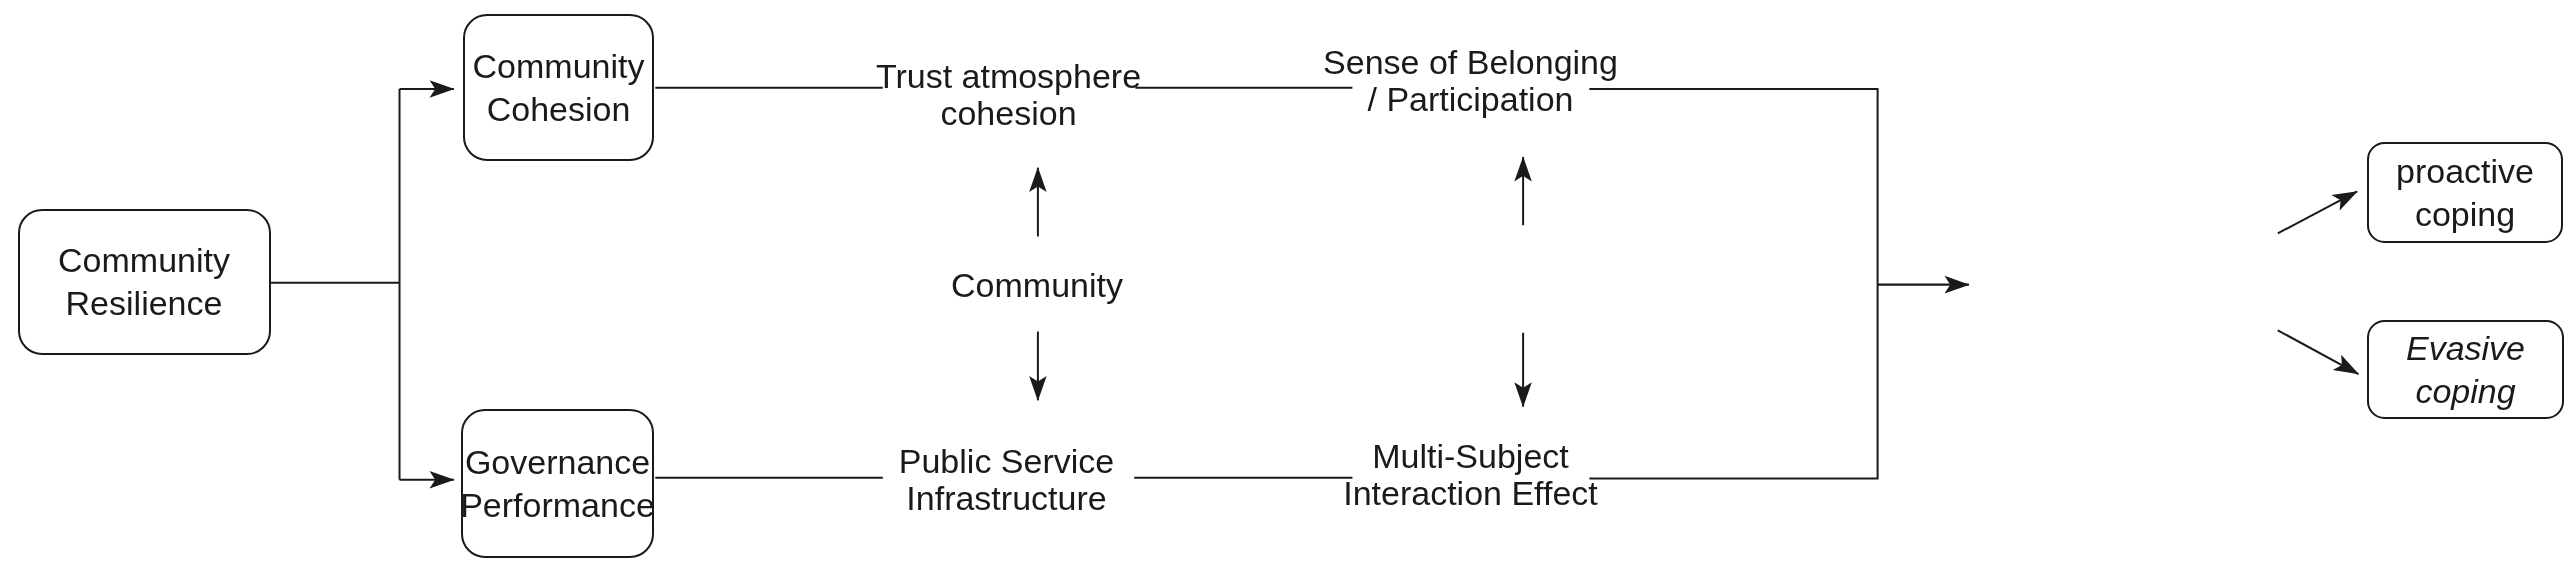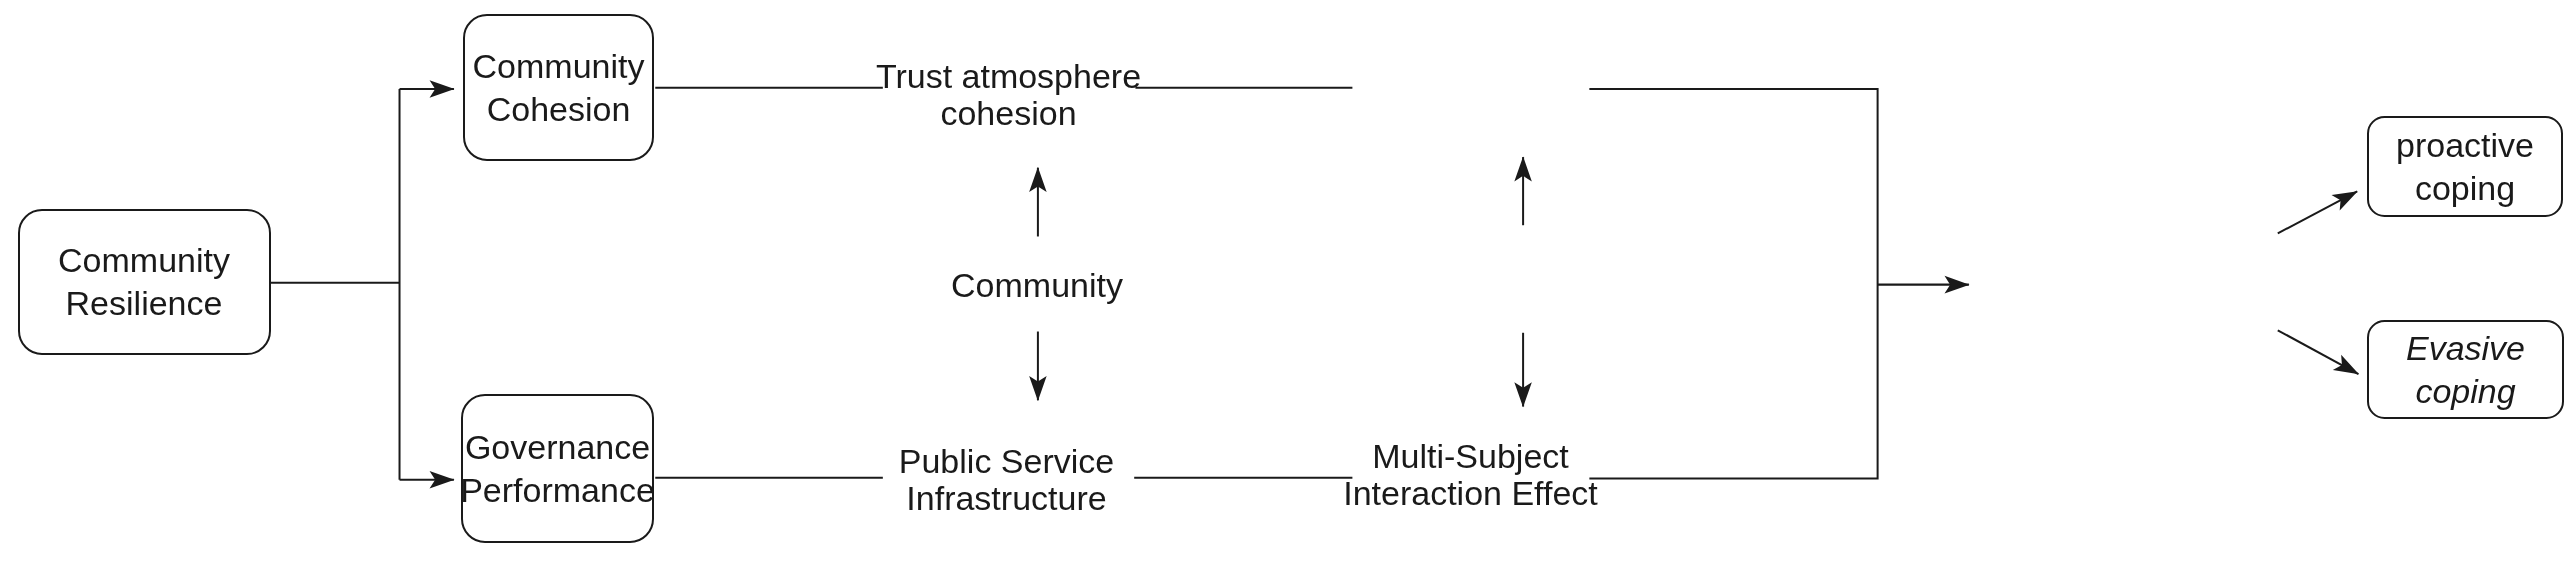--- a/index.html
+++ b/index.html
@@ -94,33 +94,35 @@
     <path d="M3643,373 L3770,306" marker-end="url(#ah)"></path>
     <path d="M3643,528 L3772,598" marker-end="url(#ah)"></path>
   </svg>
 
   <div class="node" style="left:17.5px; top:209px; width:253px; height:146px;">Community
 Resilience</div>
 
   <div class="node" style="left:463px; top:14.4px; width:191px; height:147px;">Community
 Cohesion</div>
 
-  <div class="node" style="left:461px; top:394px; width:193px; height:149px;">Governance
+  <div class="node" style="left:461px; top:409px; width:193px; height:149px;">Governance
 Performance</div>
 
 
-  <div class="node small" style="left:2367px; top:116px; width:196px; height:101px;">proactive
+  <div class="node small" style="left:2367px; top:142px; width:196px; height:101px;">proactive
 coping</div>
 
   <div class="node small" style="left:2367px; top:320px; width:197px; height:99px;font-style:italic;">Evasive
 coping</div>
 
   <div class="flabel" style="left:852px; top:48px; width:313px; height:94px;">Trust atmosphere
 cohesion</div>
 
+  <div class="flabel" style="left:1314px; top:34px; width:313px; height:94px;">Sense of Belonging
+/ Participation</div>
 
   <div class="flabel" style="left:912px; top:263px; width:250px; height:45px;">Community</div>
 
 
   <div class="flabel" style="left:850px; top:433px; width:313px; height:94px;">Public Service
 Infrastructure</div>
 
   <div class="flabel" style="left:1314px; top:428px; width:313px; height:94px;">Multi-Subject
 Interaction Effect</div>
 

